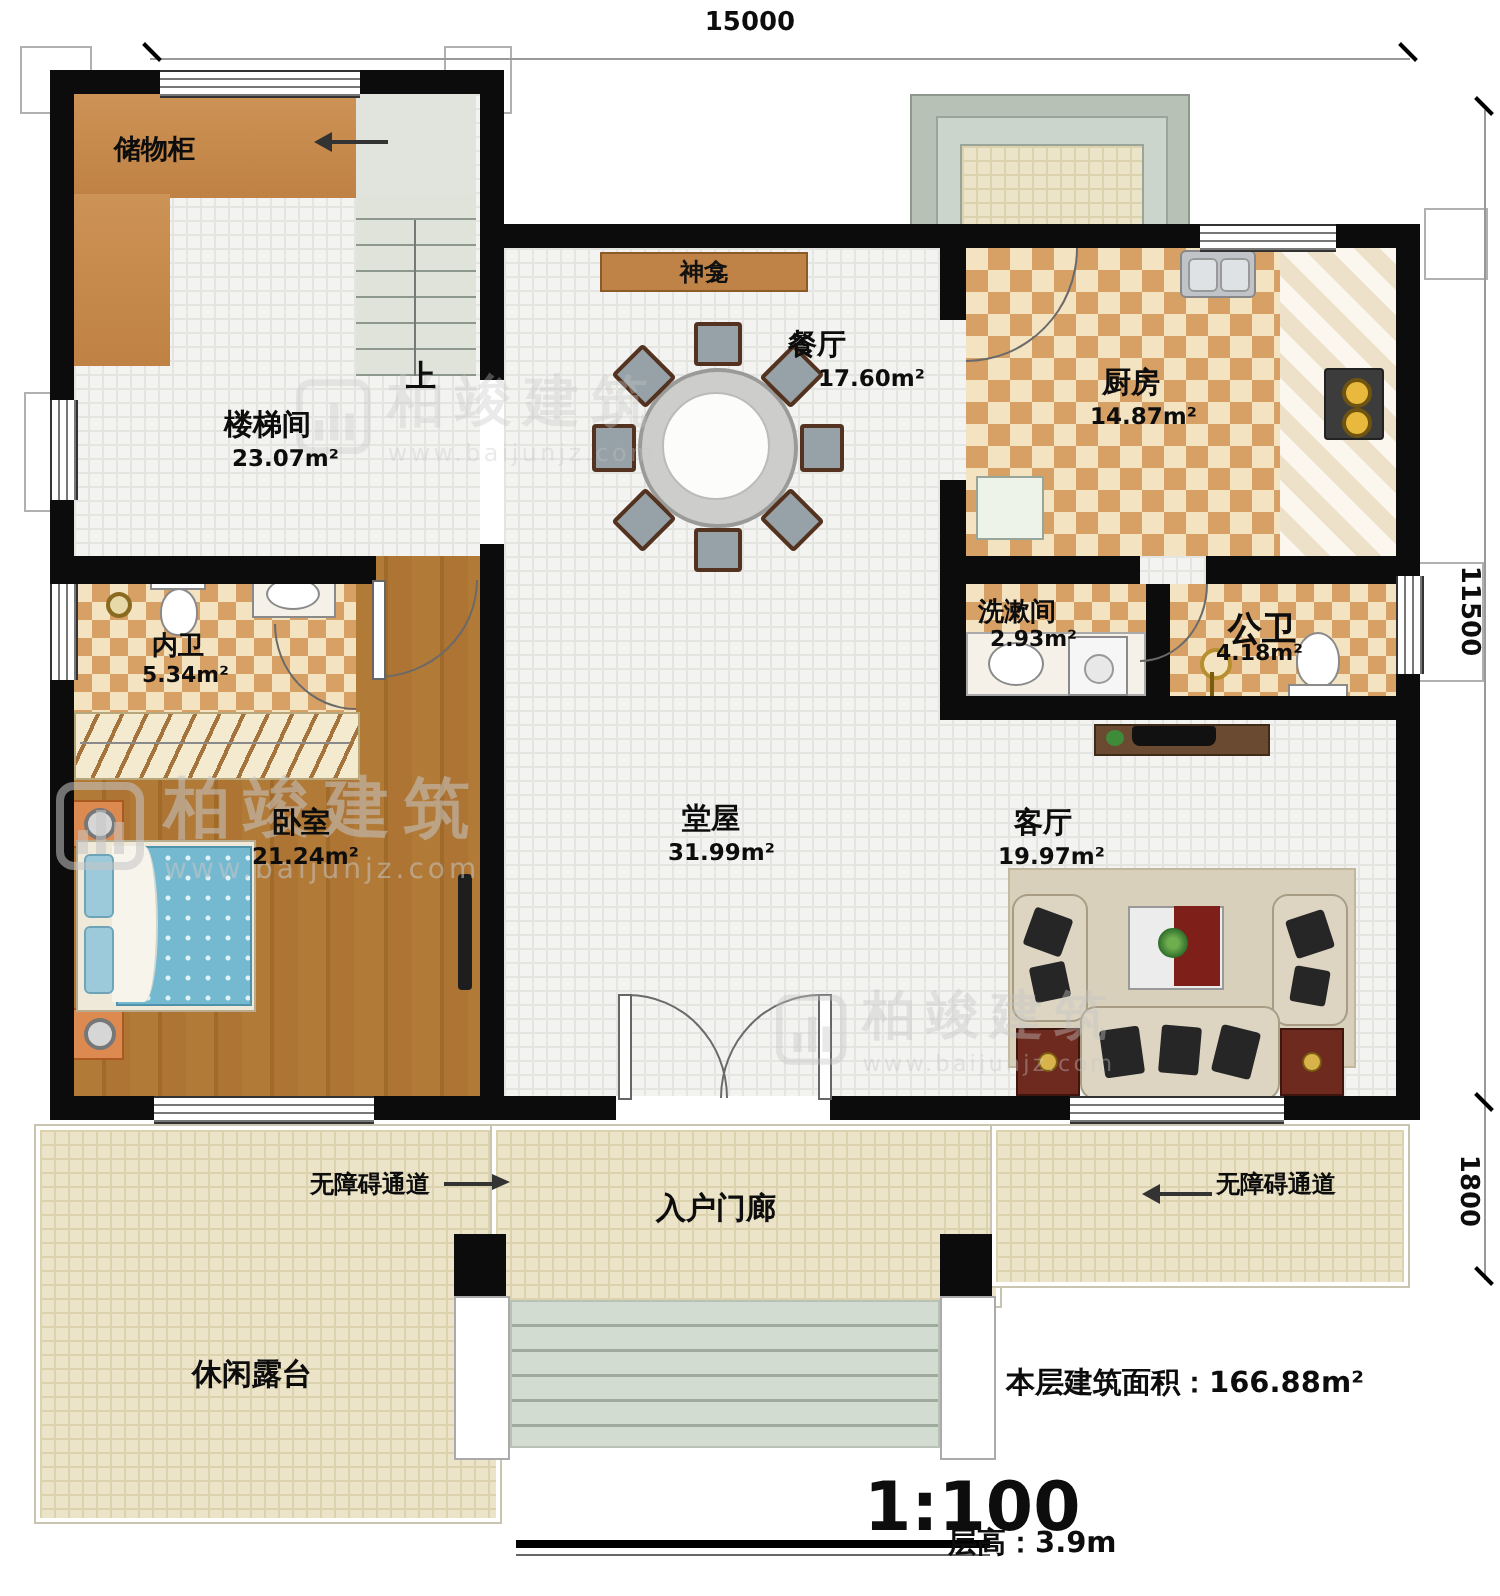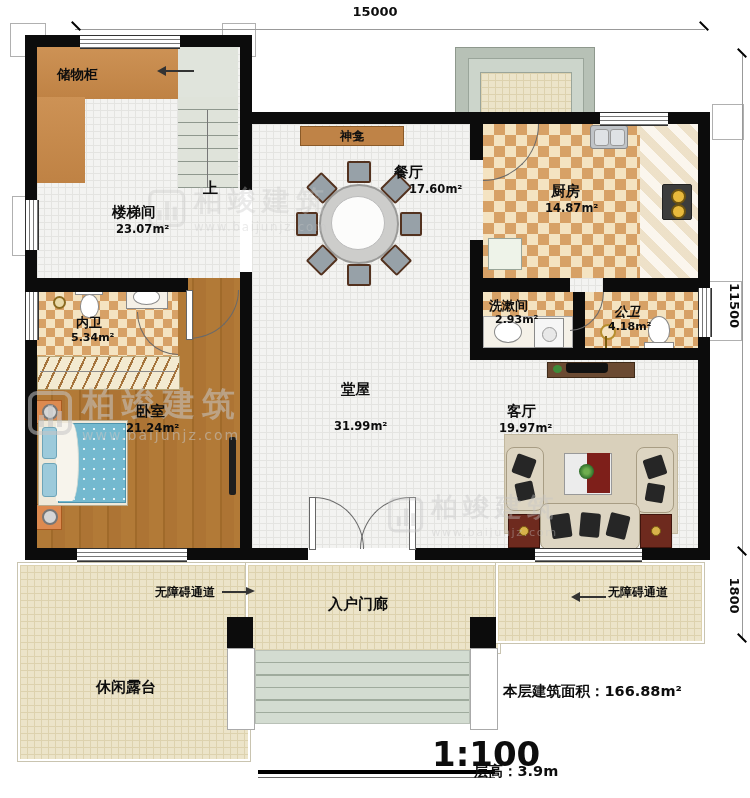--- a/index.html
+++ b/index.html
@@ -299,30 +299,30 @@
 
   <div class="rname" style="left:394px;top:163px;font-size:14.5px;">餐厅</div>
   <div class="rarea" style="left:409px;top:182px;">17.60m²</div>
 
   <div class="rname" style="left:551px;top:182px;font-size:14.5px;">厨房</div>
   <div class="rarea" style="left:545px;top:201px;">14.87m²</div>
 
   <div class="rname" style="left:489px;top:297px;font-size:13px;">洗漱间</div>
   <div class="rarea" style="left:495px;top:313px;font-size:11px;">2.93m²</div>
 
-  <div class="rname" style="left:614px;top:303px;font-size:13px;font-style:italic;">公卫</div>
+  <div class="rname" style="left:614px;top:303px;font-size:17px;">公卫</div>
   <div class="rarea" style="left:608px;top:320px;font-size:11px;">4.18m²</div>
 
   <div class="rname" style="left:76px;top:314px;font-size:13px;">内卫</div>
   <div class="rarea" style="left:71px;top:331px;font-size:11px;">5.34m²</div>
 
   <div class="rname" style="left:136px;top:402px;font-size:14.5px;">卧室</div>
   <div class="rarea" style="left:126px;top:421px;">21.24m²</div>
 
-  <div class="rname" style="left:341px;top:380px;font-size:14.5px;font-family:Liberation Serif, serif;">堂屋</div>
+  <div class="rname" style="left:341px;top:400px;font-size:14.5px;font-family:Liberation Serif, serif;">堂屋</div>
   <div class="rarea" style="left:334px;top:419px;">31.99m²</div>
 
   <div class="rname" style="left:507px;top:402px;font-size:14.5px;">客厅</div>
   <div class="rarea" style="left:499px;top:421px;">19.97m²</div>
 
   <div class="rname" style="left:328px;top:595px;font-size:15px;">入户门廊</div>
   <div class="rname" style="left:96px;top:678px;font-size:15px;">休闲露台</div>
 
   <div class="note" style="left:155px;top:584px;">无障碍通道</div>
   <div class="arrowline" style="left:222px;top:591px;width:24px;height:1.5px;"></div>

